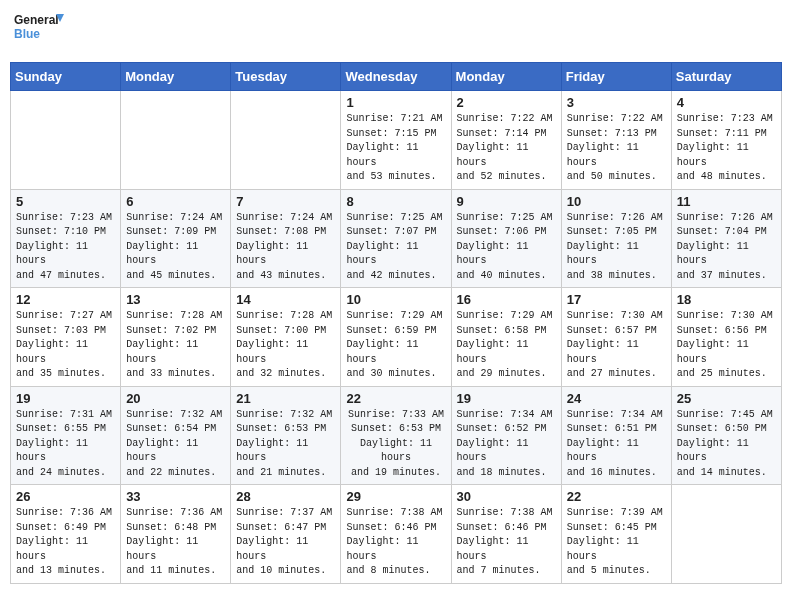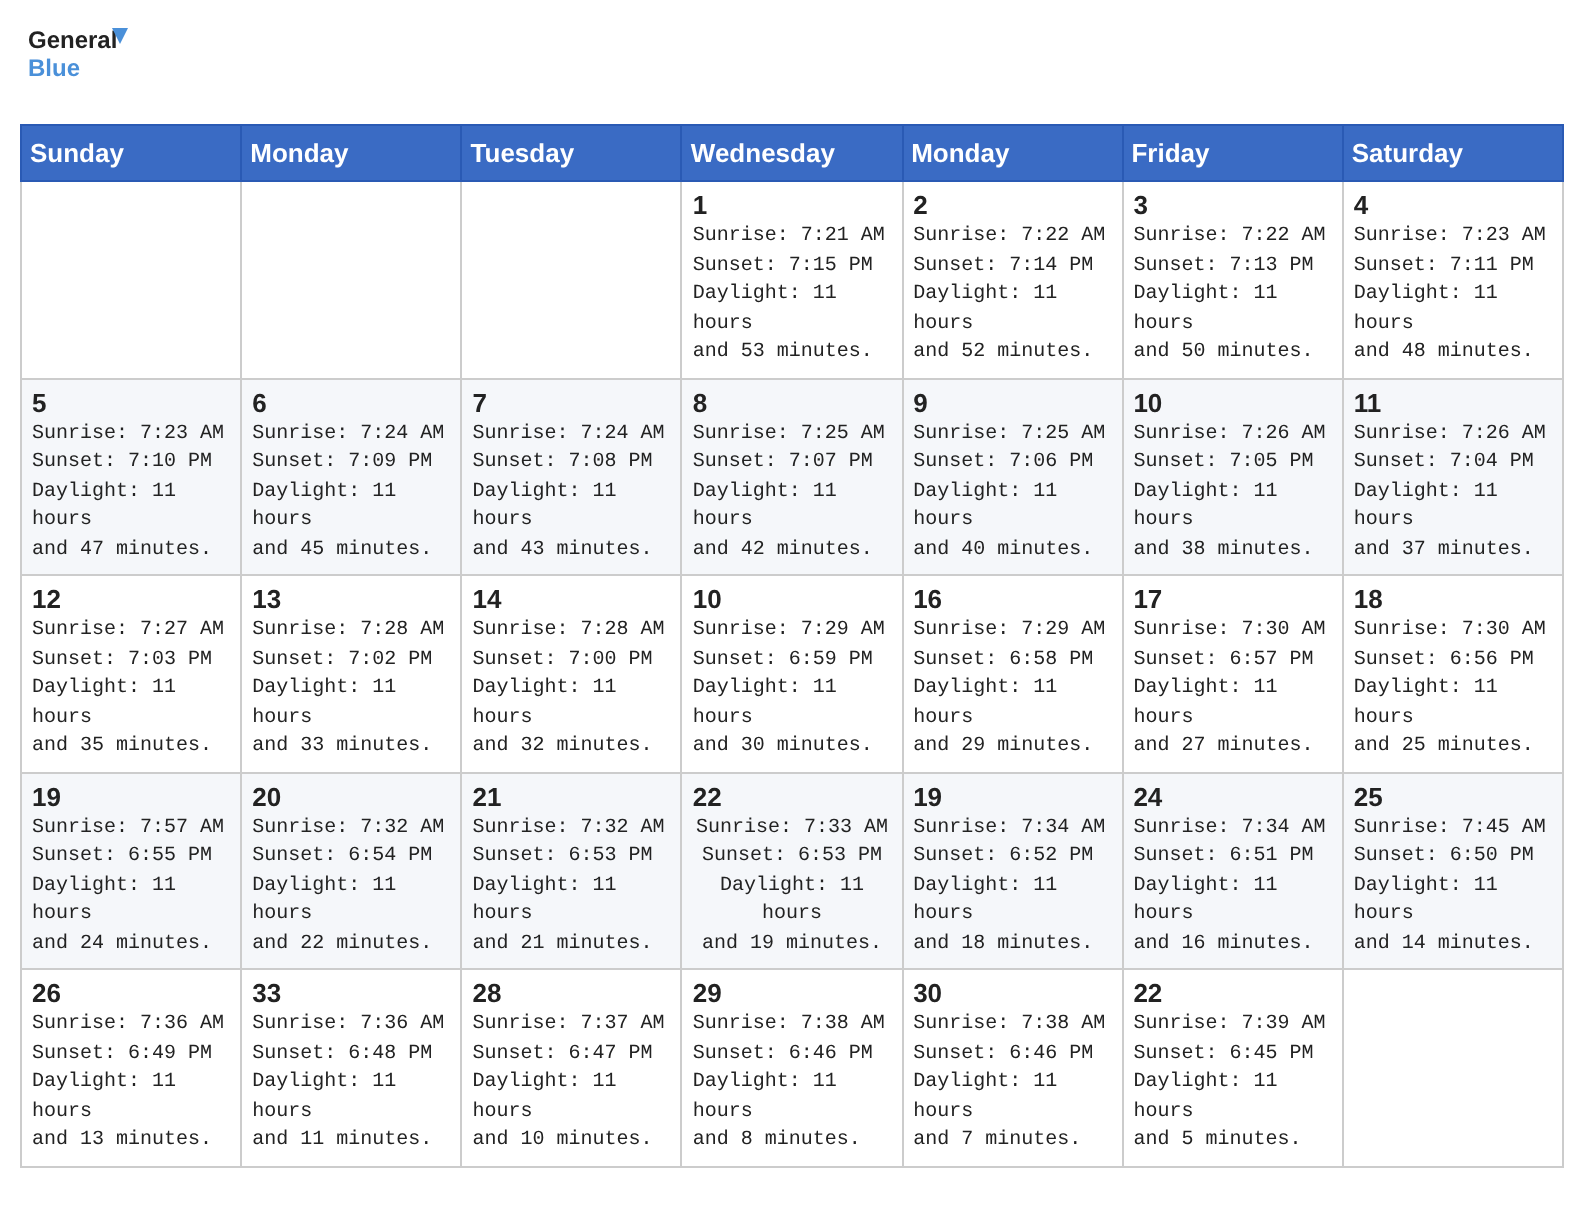--- a/index.html
+++ b/index.html
@@ -239,21 +239,21 @@
           <span class="day-number">18</span>
           <div class="day-info" style="white-space: pre-line;">Sunrise: 7:30 AM
 Sunset: 6:56 PM
 Daylight: 11 hours
 and 25 minutes.</div>
         </td>
       </tr>
       <tr>
         <td>
           <span class="day-number">19</span>
-          <div class="day-info" style="white-space: pre-line;">Sunrise: 7:57 AM
+          <div class="day-info" style="white-space: pre-line;">Sunrise: 7:31 AM
 Sunset: 6:55 PM
 Daylight: 11 hours
 and 24 minutes.</div>
         </td>
         <td>
           <span class="day-number">20</span>
           <div class="day-info" style="white-space: pre-line;">Sunrise: 7:32 AM
 Sunset: 6:54 PM
 Daylight: 11 hours
 and 22 minutes.</div>

